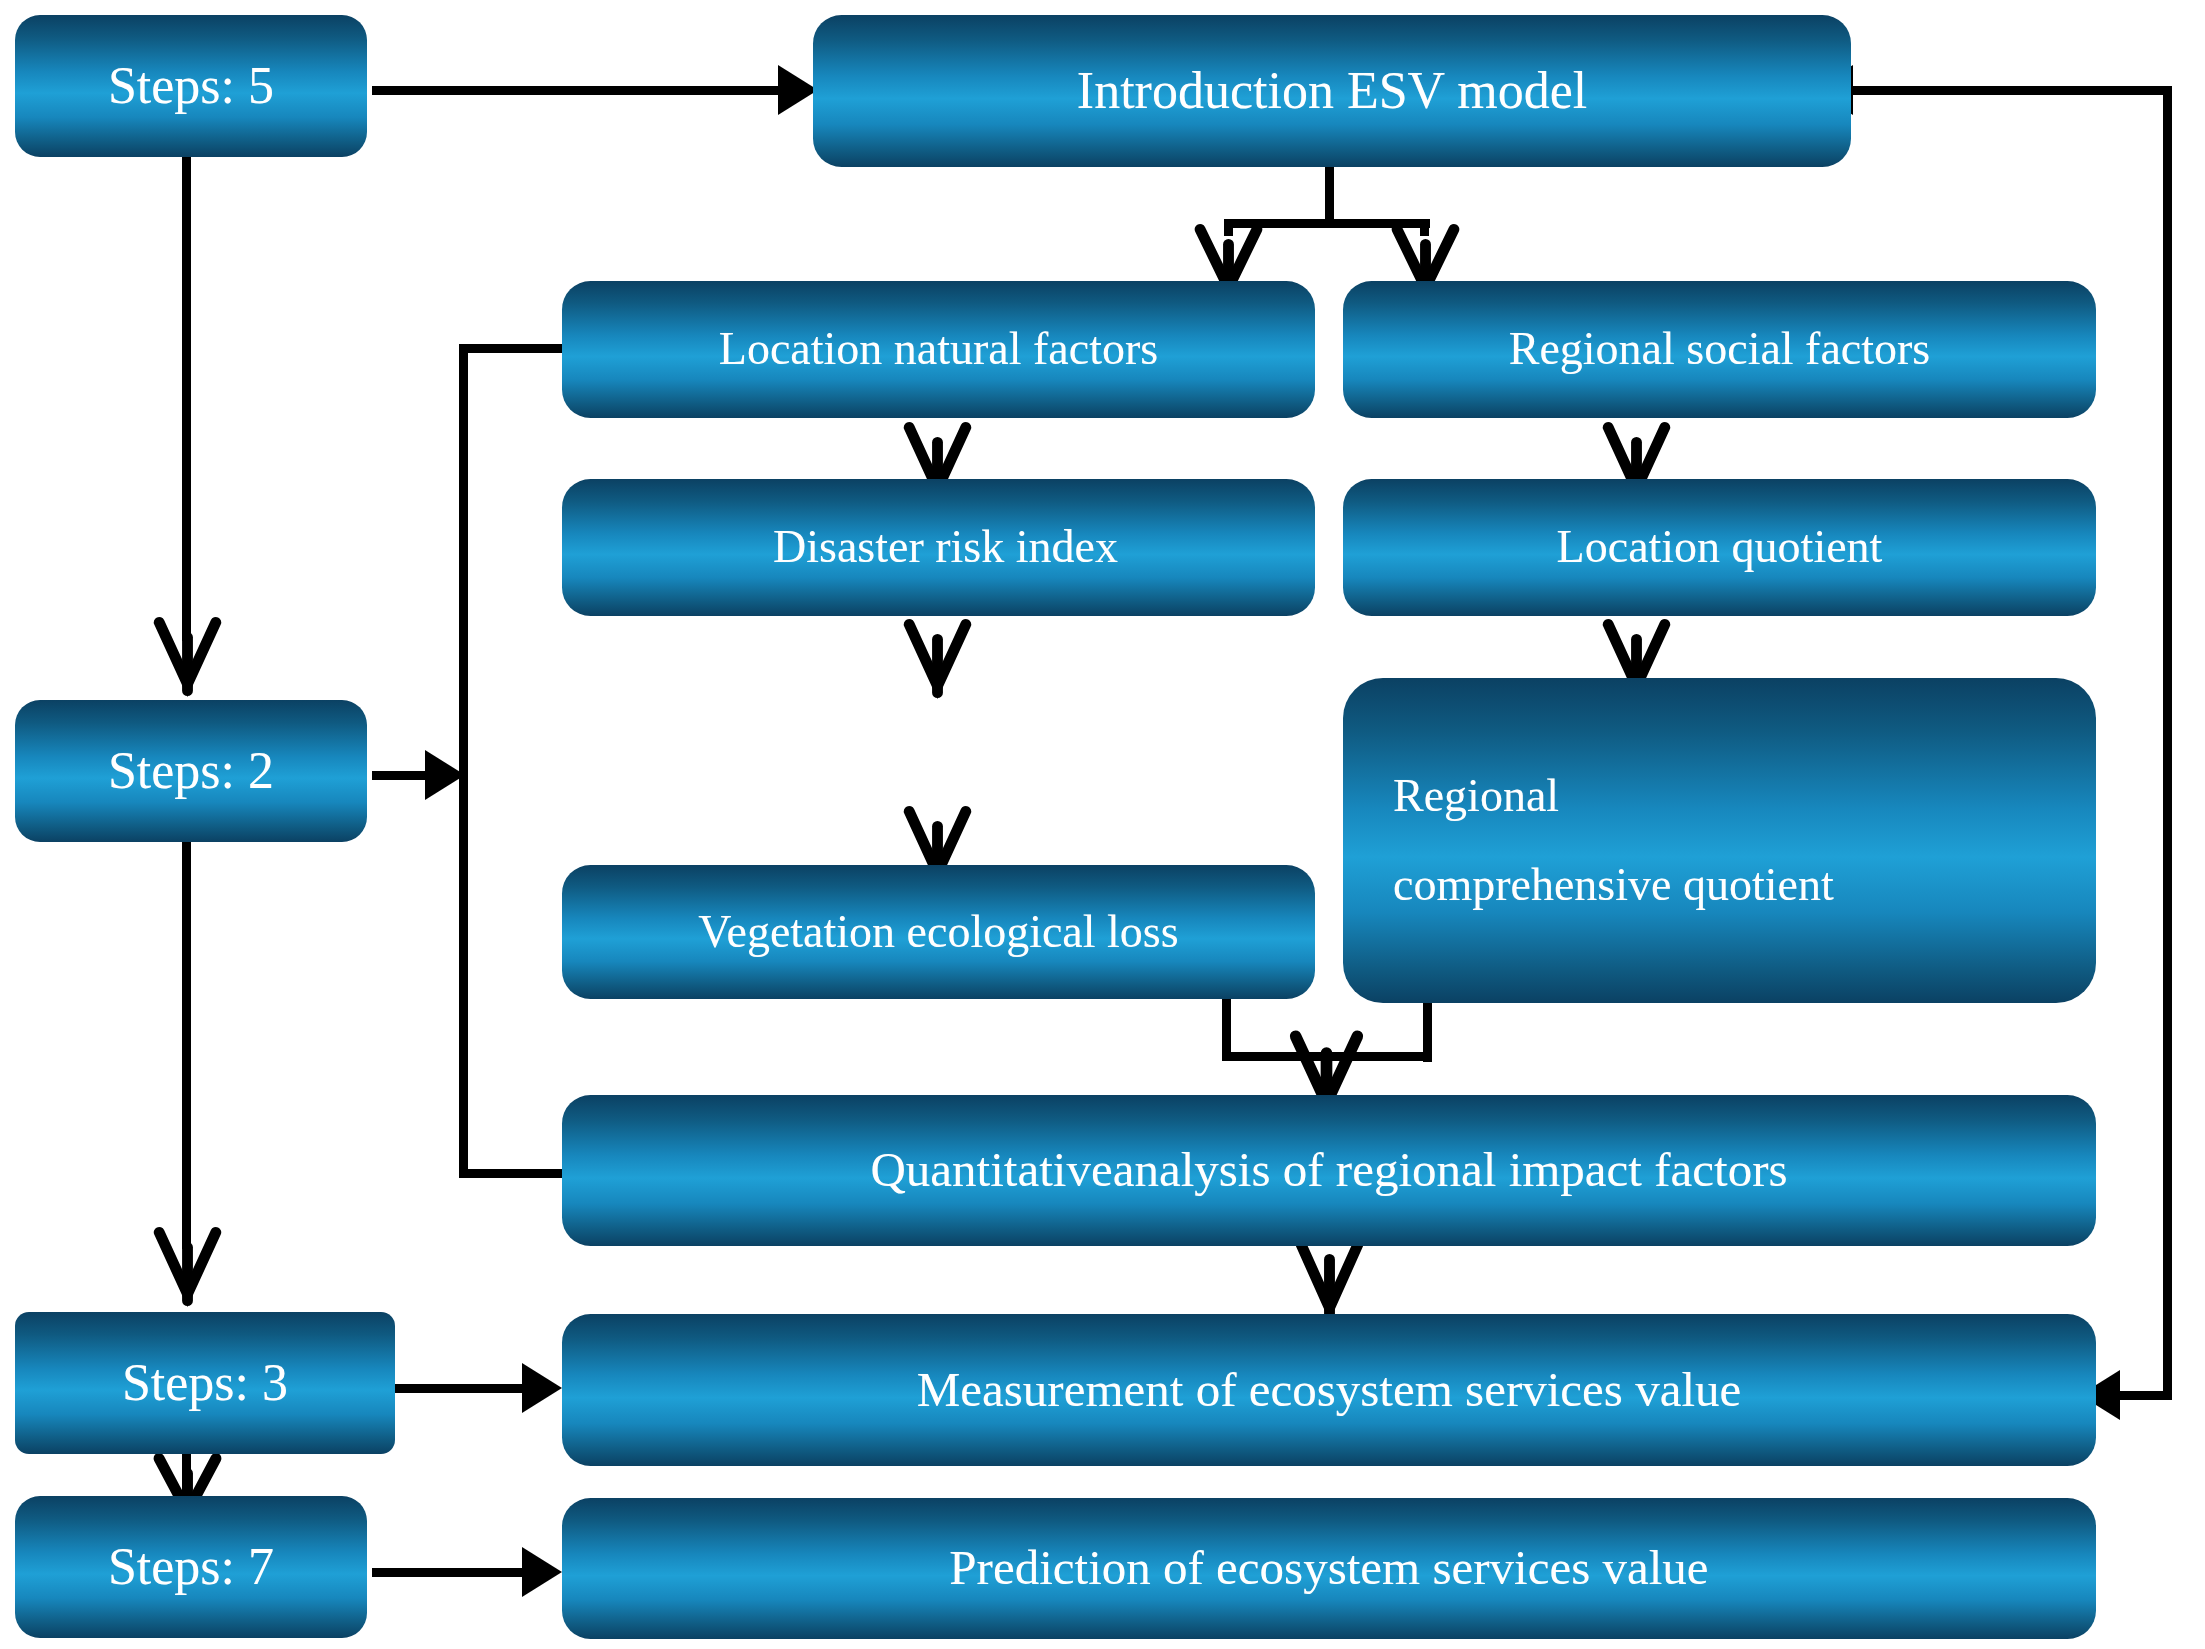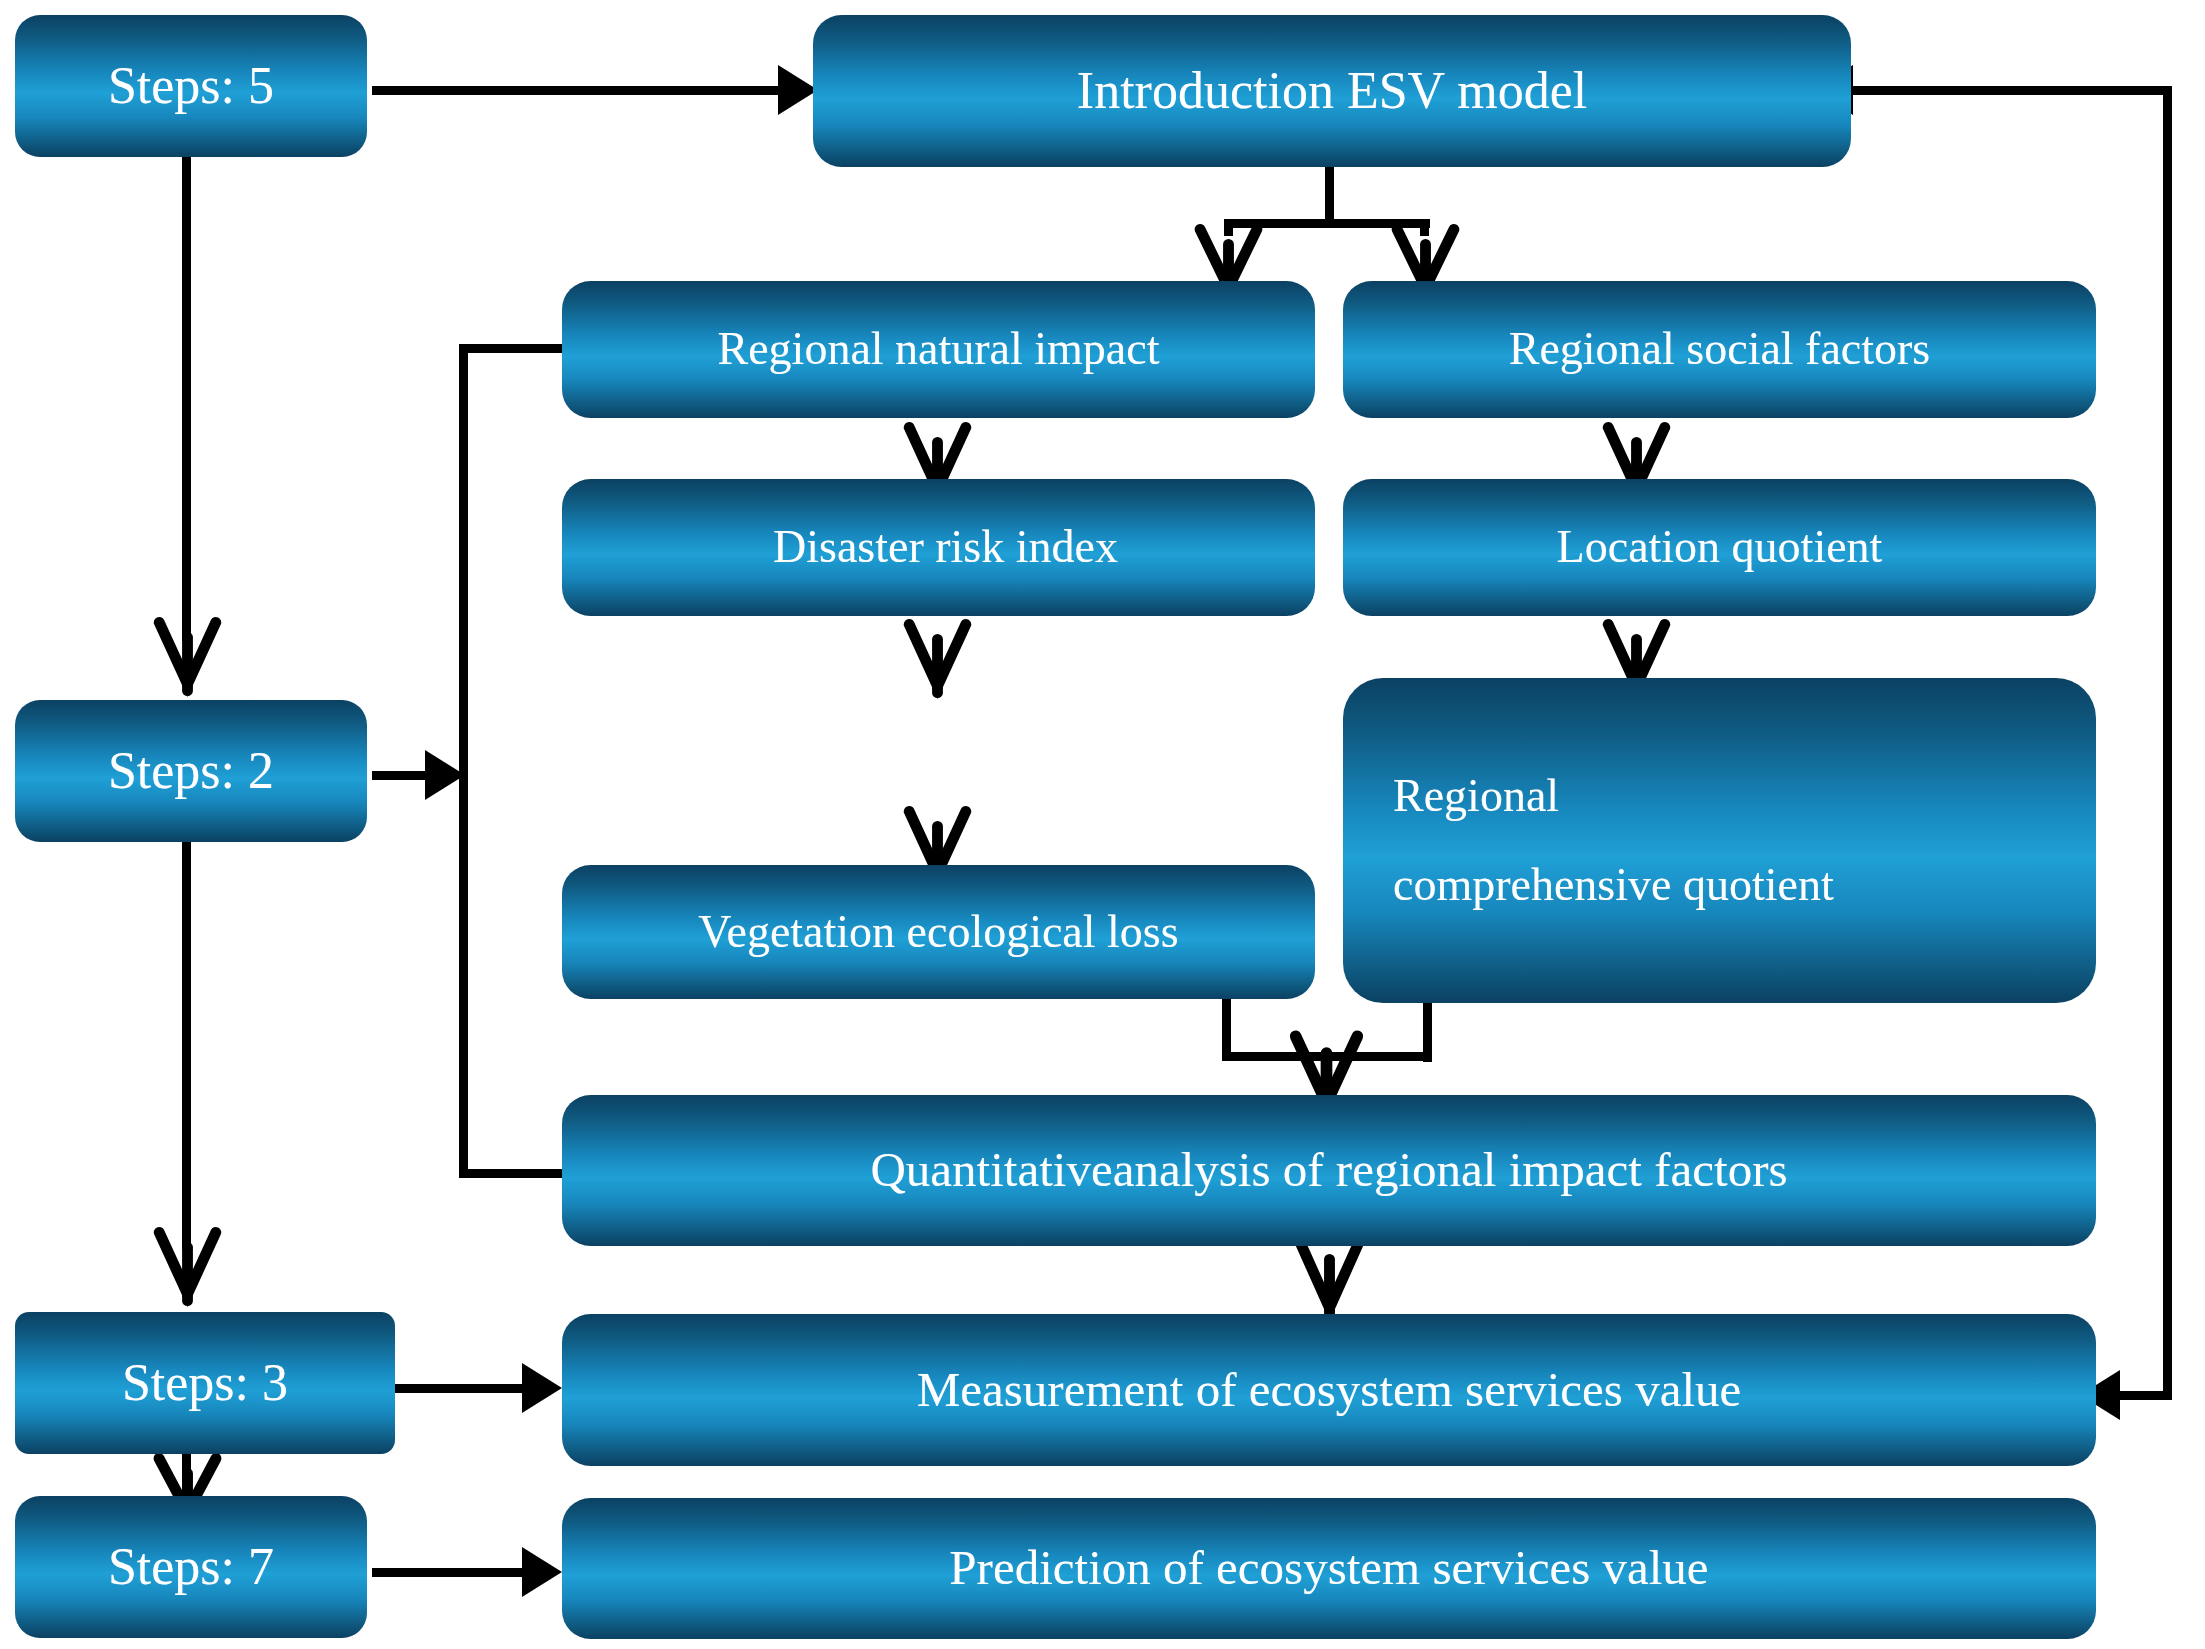--- a/index.html
+++ b/index.html
@@ -197,21 +197,21 @@
 
   <div class="node step" style="left:15px; top:1496px; width:352px; height:142px; font-size:52px;">
     <span class="txt">Steps: 7</span>
   </div>
 
   <div class="node" style="left:813px; top:15px; width:1038px; height:152px; font-size:52px;">
     <span class="txt">Introduction ESV model</span>
   </div>
 
   <div class="node" style="left:562px; top:281px; width:753px; height:137px; font-size:46px;">
-    <span class="txt">Regional natural impact</span>
+    <span class="txt">Location natural factors</span>
   </div>
 
   <div class="node" style="left:1343px; top:281px; width:753px; height:137px; font-size:46px;">
     <span class="txt">Regional social factors</span>
   </div>
 
   <div class="node" style="left:562px; top:479px; width:753px; height:137px; font-size:46px;padding-left:29px;">
     <span class="txt">Disaster risk index</span>
   </div>
 

